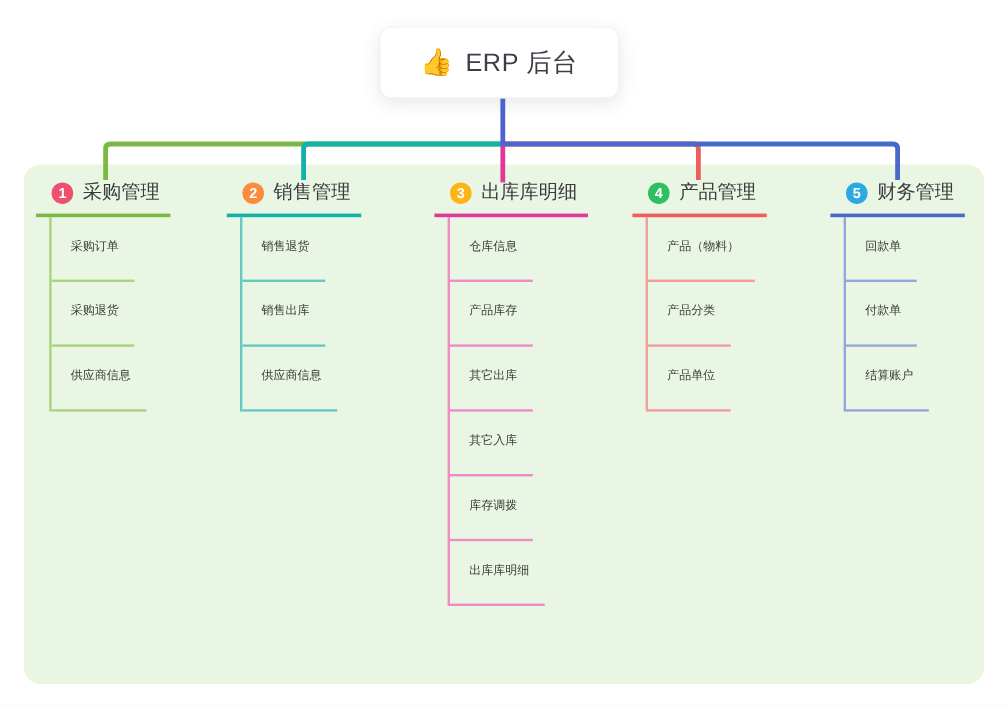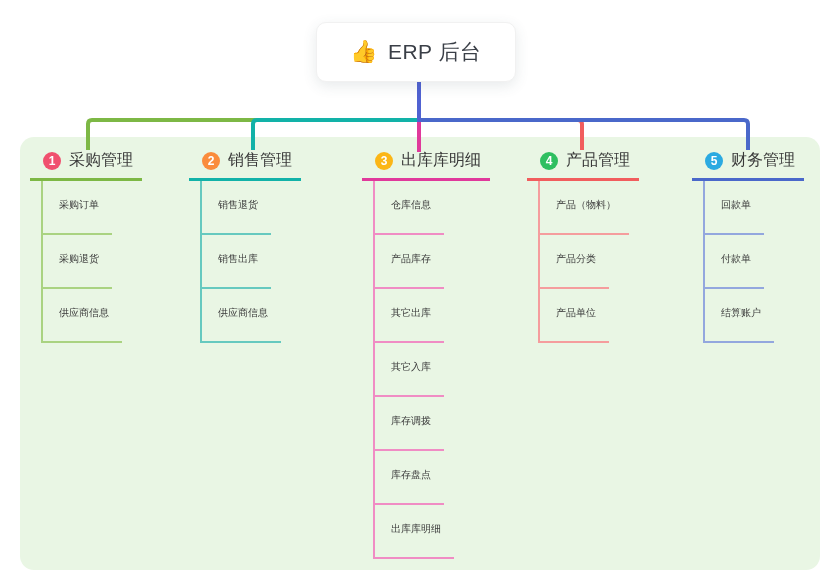--- a/index.html
+++ b/index.html
@@ -136,21 +136,20 @@
       <div class="branch-head">
         <span class="badge">3</span>
         <span class="branch-title">出库库明细</span>
       </div>
       <div class="children">
         <div class="child">仓库信息</div>
         <div class="child">产品库存</div>
         <div class="child">其它出库</div>
         <div class="child">其它入库</div>
         <div class="child">库存调拨</div>
-        <div class="child">库存盘点</div>
         <div class="child">出库库明细</div>
       </div>
     </div>
     <div class="branch" style="left: 527px; --line: #f15d5d; --childline: #f59d9d; --badge: #2ebf60;">
       <div class="branch-head">
         <span class="badge">4</span>
         <span class="branch-title">产品管理</span>
       </div>
       <div class="children">
         <div class="child">产品（物料）</div>

